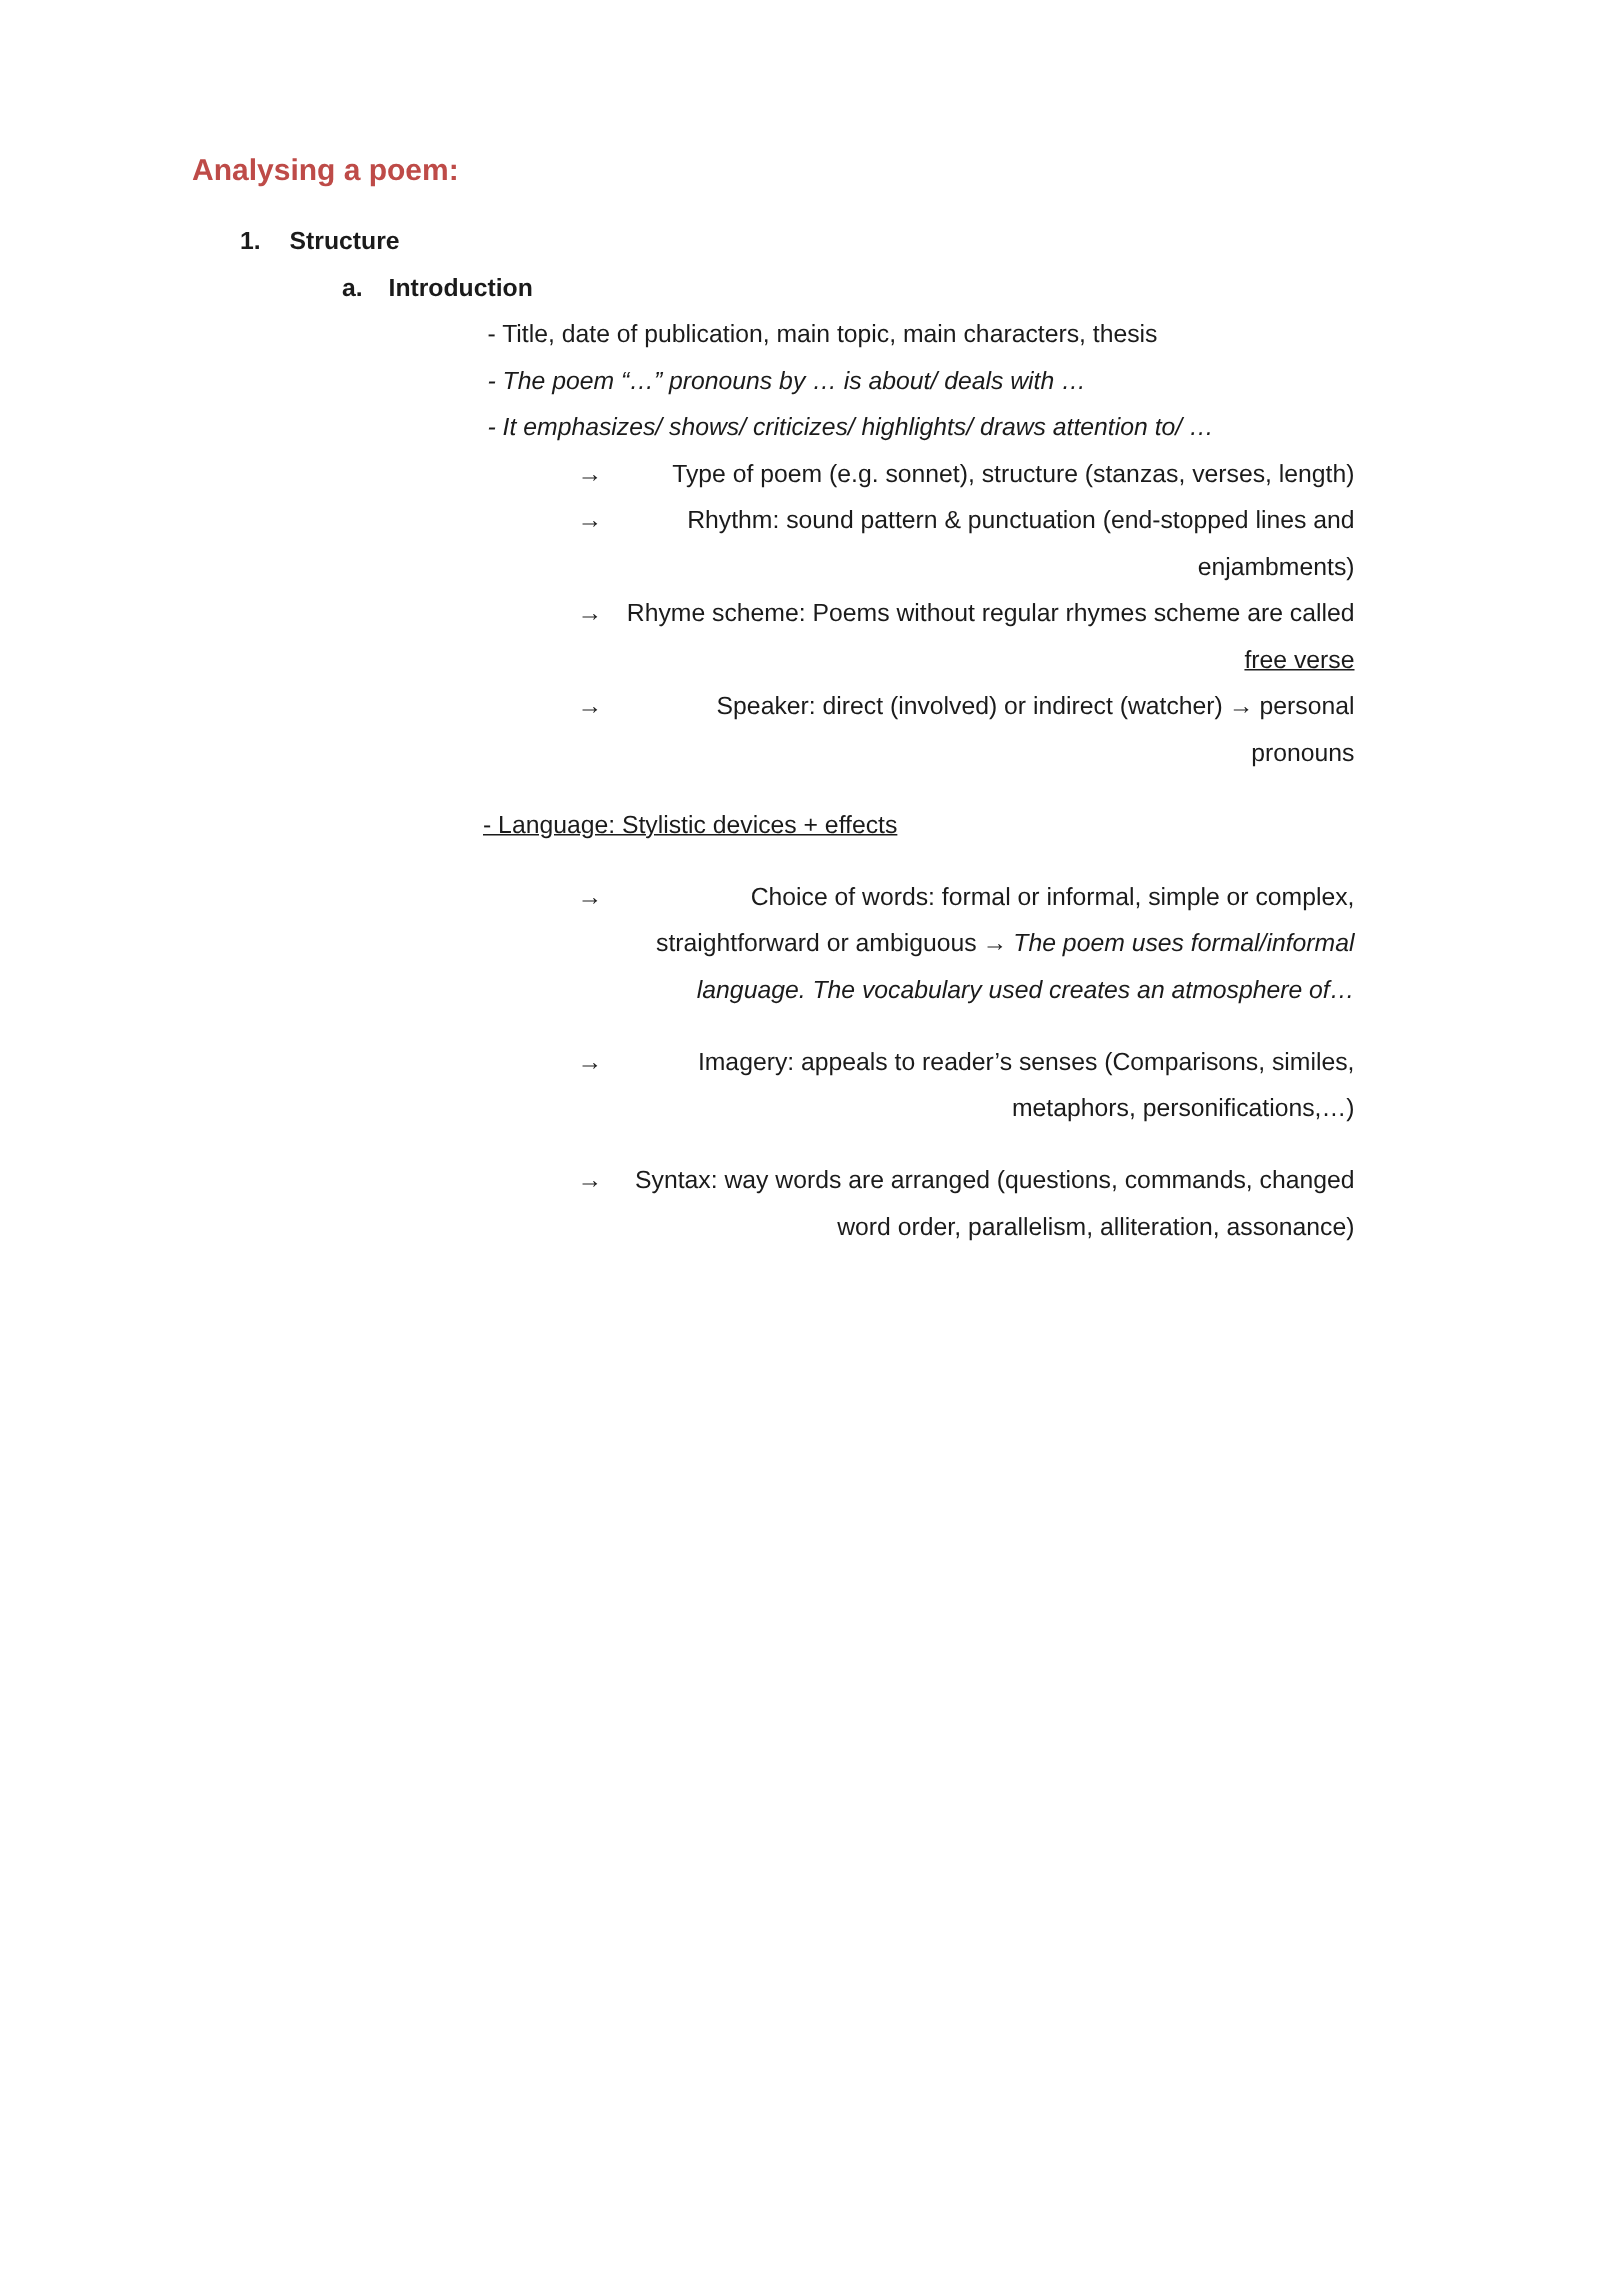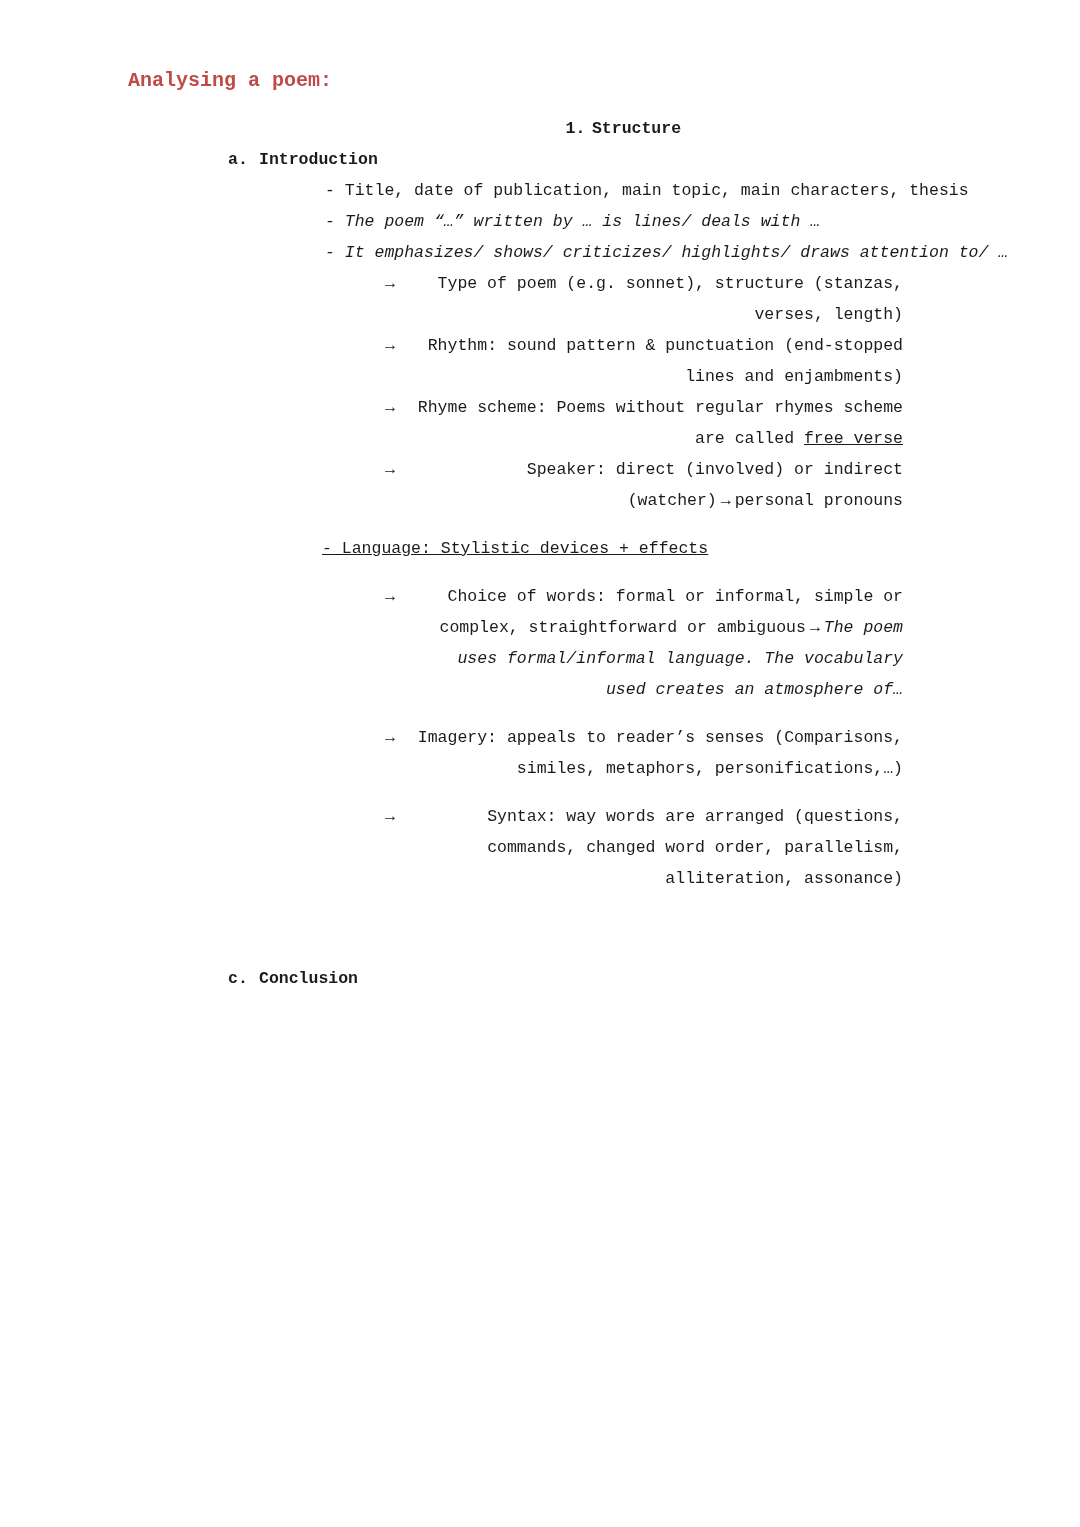--- a/index.html
+++ b/index.html
@@ -1,30 +1,30 @@
 <!DOCTYPE html>
 <html><head>
 <meta charset="utf-8">
 <style>
   * { margin:0; padding:0; box-sizing:border-box; }
   html, body { background:#ffffff; }
   .page {
     width:1080px; height:1527px; background:#ffffff;
-    font-family:Liberation Mono, monospace;
+    font-family:Liberation Sans, sans-serif;
     color:#1b1b1b; font-size:16.5px; line-height:31px;
-    padding-top:68px; overflow:hidden;
+    padding-top:101px; overflow:hidden;
   }
   .doc-title {
     margin-left:128px; margin-bottom:19px;
     font-size:20px; font-weight:bold; color:#be4b48; line-height:26px;
   }
   .b { font-weight:bold; }
   .it { font-style:italic; }
   .u { text-decoration:underline; }
-  .l1 { margin-left:160px;text-align:center; }
+  .l1 { margin-left:160px; }
   .marker1 { display:inline-block; width:33px; }
   .l2 { margin-left:228px; }
   .marker2 { display:inline-block; width:31px; }
   .l3 { margin-left:325px; }
   .subhead { margin-left:322px; }
   .arrow-item { margin-left:385px; width:518px; display:flex; }
   .arrow-marker { flex:0 0 28px; }
   .arrow-text { flex:1;text-align:right; }
   .arrow-inline { padding:0 4px; }
   .mt-b   { margin-top:29px; }
@@ -41,21 +41,21 @@
 
   <div class="l1">
     <span class="marker1 b">1.</span><span class="b">Structure</span>
   </div>
 
   <div class="l2">
     <span class="marker2 b">a.</span><span class="b">Introduction</span>
   </div>
 
   <div class="l3">- Title, date of publication, main topic, main characters, thesis</div>
-  <div class="l3 it">- The poem “…” written by … is lines/ deals with …</div>
+  <div class="l3 it">- The poem “…” pronouns by … is about/ deals with …</div>
   <div class="l3 it">- It emphasizes/ shows/ criticizes/ highlights/ draws attention to/ …</div>
 
 
 
   <div class="arrow-item">
     <span class="arrow-marker">→</span>
     <span class="arrow-text">Type of poem (e.g. sonnet), structure (stanzas, verses, length)</span>
   </div>
 
   <div class="arrow-item">
@@ -83,18 +83,15 @@
   <div class="arrow-item mt-item">
     <span class="arrow-marker">→</span>
     <span class="arrow-text">Imagery: appeals to reader’s senses (Comparisons, similes, metaphors, personifications,…)</span>
   </div>
 
   <div class="arrow-item mt-item">
     <span class="arrow-marker">→</span>
     <span class="arrow-text">Syntax: way words are arranged (questions, commands, changed word order, parallelism, alliteration, assonance)</span>
   </div>
 
-  <div class="l2 mt-c">
-    <span class="marker2 b">c.</span><span class="b">Conclusion</span>
-  </div>
 
 
 </div>
 
 </body></html>

